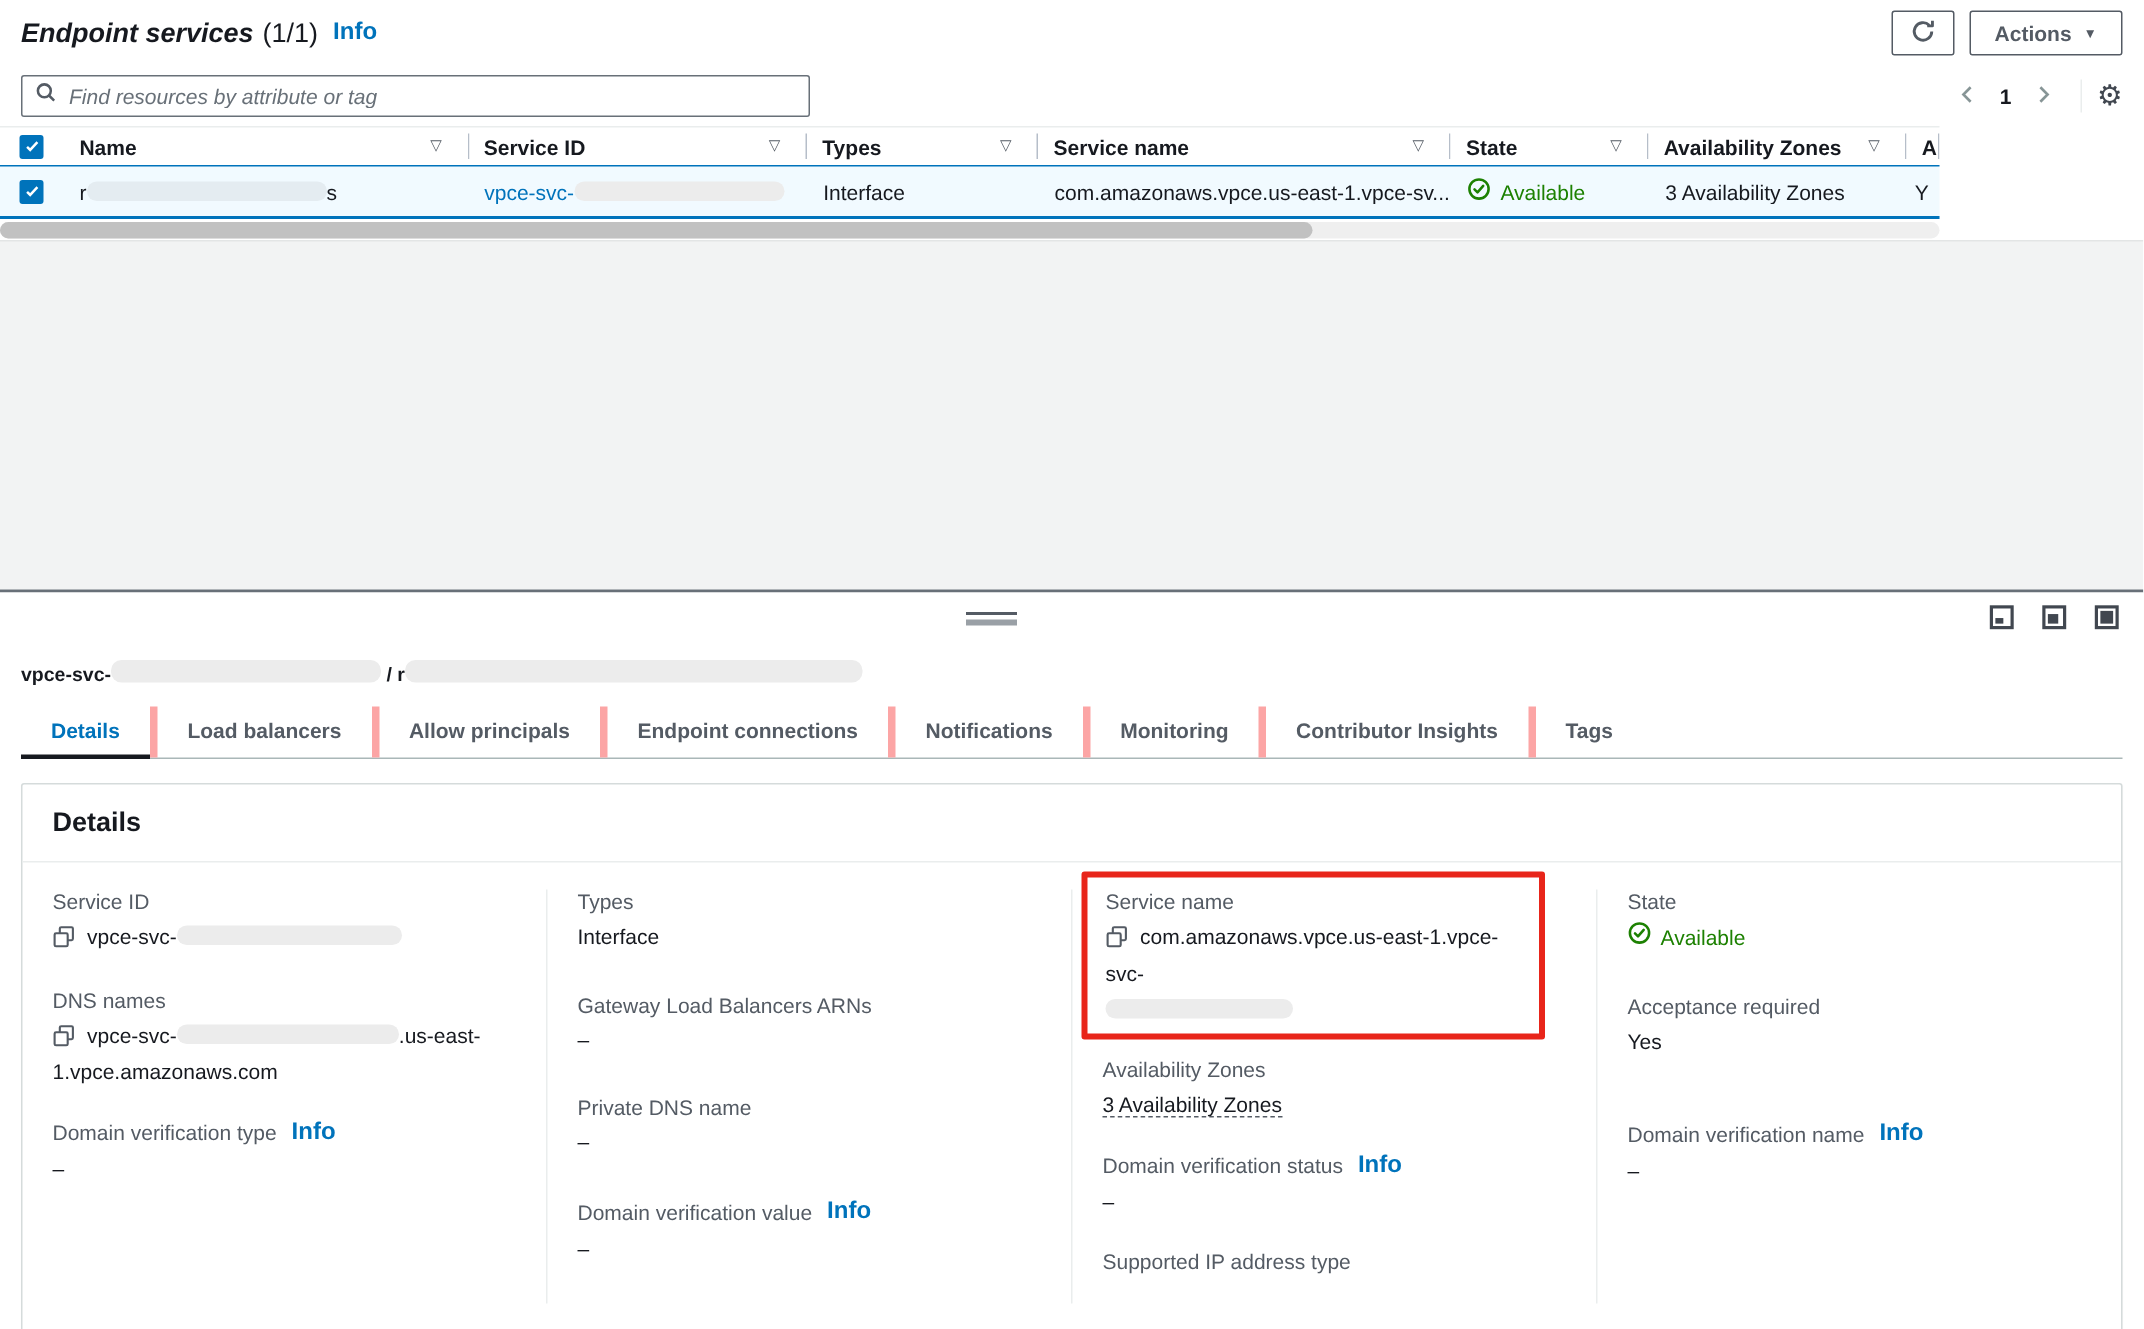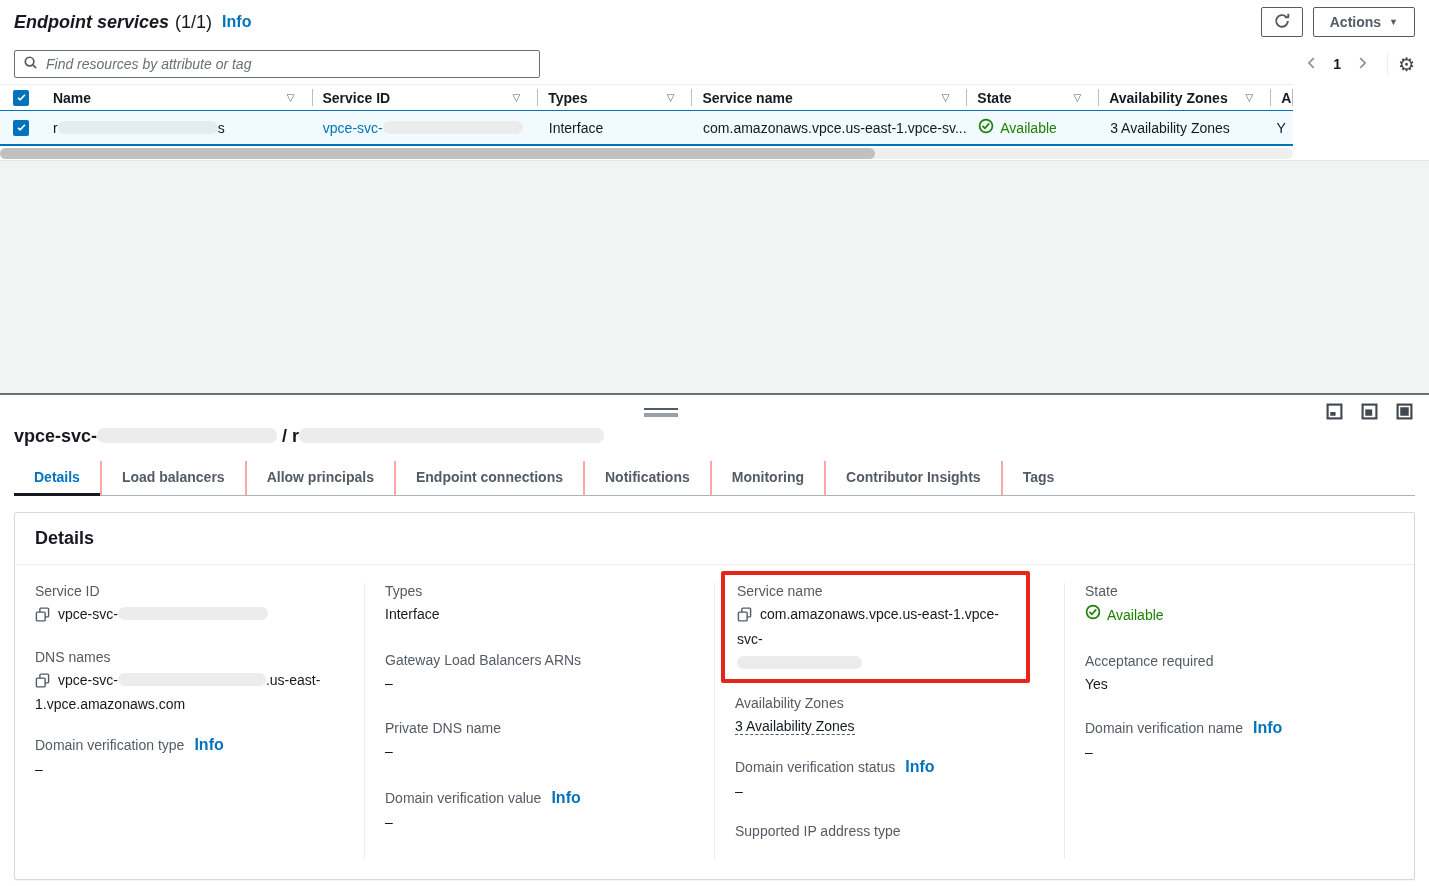--- a/index.html
+++ b/index.html
@@ -55,28 +55,28 @@
   .splitter { height:0; border-top:2px solid #687078; }
 
   
   .bottom { height:491px; background:#fff; position:relative; padding:0 14px; }
   .drag-handle { position:absolute; top:13px; left:644px; width:34px; cursor:row-resize; }
   .drag-handle .l1 { height:2px; background:#545b64; margin-bottom:3px; }
   .drag-handle .l2 { height:4px; background:#9aa0a6; }
   .pane-icons { position:absolute; top:8px; right:16px; display:flex; gap:18px; }
   .pane-icon { background:none; border:none; cursor:pointer; padding:0; line-height:0; }
 
-  .detail-title { padding-top:31px; font-size:18px; font-weight:bold; white-space:nowrap; }
+  .detail-title { padding-top:45px; font-size:13px; font-weight:bold; white-space:nowrap; }
   .redact { display:inline-block; height:13px; border-radius:7px; background:#ececec; vertical-align:-1px; }
   .redact.on-row { background:#e4ecf1; }
   .redact.block { display:block; margin-top:6px; }
 
   .tabs { margin-top:14px; display:flex; border-bottom:1px solid #aab7b8; }
   .tab { font-size:14px; font-weight:bold; color:#545b64; padding:8px 20px 10px; cursor:pointer; position:relative; white-space:nowrap; }
-  .tab + .tab { border-left:2px solid #fca5a5; }
+  .tab + .tab { border-left:5px solid #fca5a5; }
   .tab.active { color:#0073bb; }
   .tab.active::after { content:""; position:absolute; left:0; right:0; bottom:-1px; height:3px; background:#16191f; }
 
   .card { margin-top:16px; border:1px solid #d5dbdb; border-radius:2px; background:#fff; box-shadow:0 1px 1px rgba(0,0,0,0.04); height:368px; overflow:hidden; }
   .card-header { padding:15px 20px; font-size:18px; font-weight:bold; border-bottom:1px solid #eaeded; }
   .card-body { display:flex; padding:18px 0 0; }
   .col { flex:1; padding:0 20px; }
   .col + .col { border-left:1px solid #eaeded; }
   .field { margin-bottom:20px; font-size:14px; }
   .flabel { color:#545b64; margin-bottom:5px; display:flex; align-items:center; gap:10px; }
@@ -380,21 +380,21 @@
               </span>
               <span class="green">Available</span>
             </div>
           </div>
           <div class="field" style="margin-top:26px">
             <div class="flabel">
                 <span>Acceptance required</span>
               </div>
             <div class="fval">Yes</div>
           </div>
-          <div class="field" style="margin-top:24px">
+          <div class="field" style="margin-top:42px">
             <div class="flabel">
                 <span>Domain verification name</span>
                 <a class="info-link" style="margin-left:0">Info</a>
               </div>
             <div class="fval">–</div>
           </div>
         </div>
 
       </div>
     </div>

